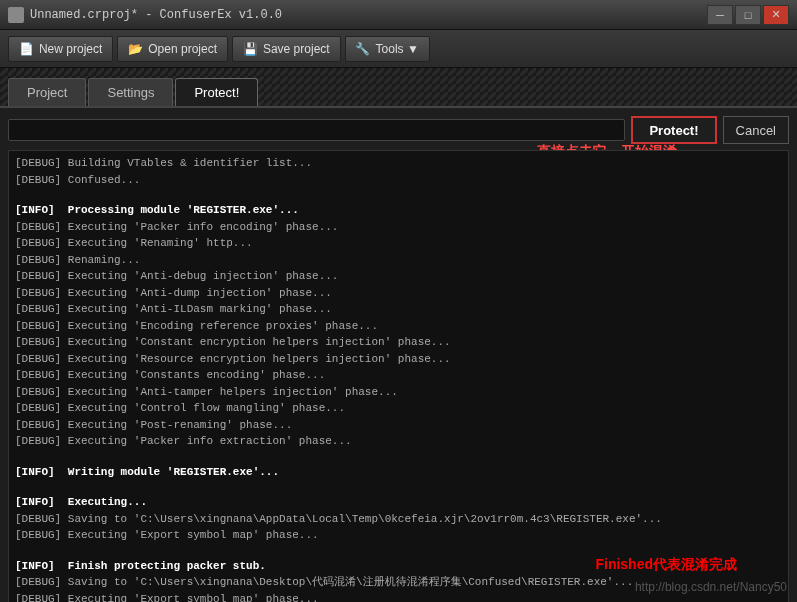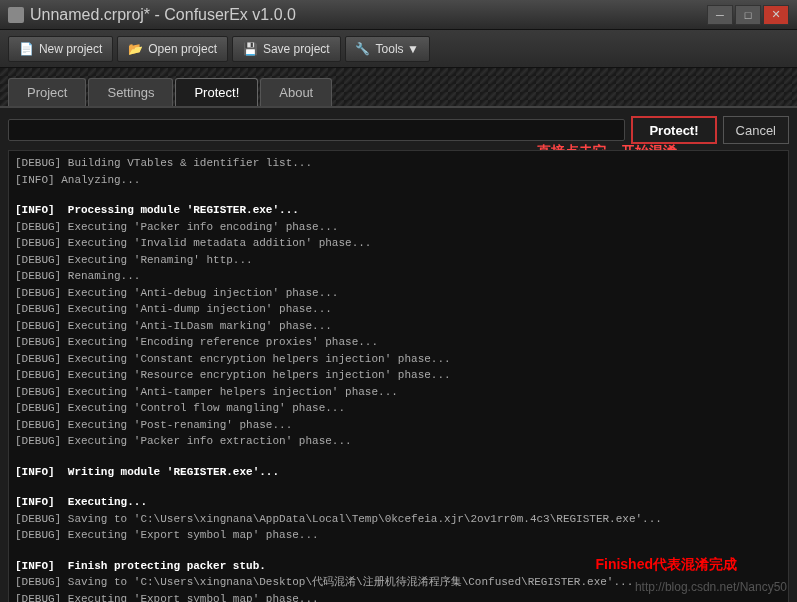--- a/index.html
+++ b/index.html
@@ -29,22 +29,22 @@
       gap: 6px;
     }
     .titlebar-icon {
       width: 16px;
       height: 16px;
       background: #888;
       border-radius: 2px;
     }
     .titlebar-text {
       color: #ccc;
-      font-size: 16px;
-      font-family: Liberation Sans, sans-serif;
+      font-size: 12px;
+      font-family: Liberation Mono, monospace;
     }
     .titlebar-controls {
       display: flex;
       gap: 2px;
     }
     .titlebar-btn {
       width: 26px;
       height: 20px;
       background: #555;
       border: 1px solid #333;
@@ -269,49 +269,46 @@
     <div class="tabs">
       <div class="tab">
         <span>Project</span>
       </div>
       <div class="tab">
         <span>Settings</span>
       </div>
       <div class="tab active">
         <span>Protect!</span>
       </div>
-      <div class="tab">
-        <span>About</span>
-      </div>
     </div>
     <div class="tab-hint">直接点击它，开始混淆</div>
   </div>
 
   <div class="content-panel">
 
     <div class="progress-row">
       <div class="progress-bar-bg"></div>
       <button class="btn-protect">Protect!</button>
       <button class="btn-cancel">Cancel</button>
     </div>
 
     <div class="log-area scrollbar-thumb" id="log-container">
     <div class="log-line debug">[DEBUG] Building VTables &amp; identifier list...</div>
-        <div class="log-line debug">[INFO] Analyzing...</div>
+        <div class="log-line debug">[DEBUG] Confused...</div>
         <div class="log-line info">[INFO]  Processing module 'REGISTER.exe'...</div>
         <div class="log-line debug">[DEBUG] Executing 'Packer info encoding' phase...</div>
-        <div class="log-line debug">[DEBUG] Executing 'Invalid metadata addition' phase...</div>
         <div class="log-line debug">[DEBUG] Executing 'Renaming' http...</div>
         <div class="log-line debug">[DEBUG] Renaming...</div>
         <div class="log-line debug">[DEBUG] Executing 'Anti-debug injection' phase...</div>
         <div class="log-line debug">[DEBUG] Executing 'Anti-dump injection' phase...</div>
         <div class="log-line debug">[DEBUG] Executing 'Anti-ILDasm marking' phase...</div>
         <div class="log-line debug">[DEBUG] Executing 'Encoding reference proxies' phase...</div>
         <div class="log-line debug">[DEBUG] Executing 'Constant encryption helpers injection' phase...</div>
         <div class="log-line debug">[DEBUG] Executing 'Resource encryption helpers injection' phase...</div>
+        <div class="log-line debug">[DEBUG] Executing 'Constants encoding' phase...</div>
         <div class="log-line debug">[DEBUG] Executing 'Anti-tamper helpers injection' phase...</div>
         <div class="log-line debug">[DEBUG] Executing 'Control flow mangling' phase...</div>
         <div class="log-line debug">[DEBUG] Executing 'Post-renaming' phase...</div>
         <div class="log-line debug">[DEBUG] Executing 'Packer info extraction' phase...</div>
         <div class="log-line info">[INFO]  Writing module 'REGISTER.exe'...</div>
         <div class="log-line info">[INFO]  Executing...</div>
         <div class="log-line debug">[DEBUG] Saving to 'C:\Users\xingnana\AppData\Local\Temp\0kcefeia.xjr\2ov1rr0m.4c3\REGISTER.exe'...</div>
         <div class="log-line debug">[DEBUG] Executing 'Export symbol map' phase...</div>
         <div class="log-line info">[INFO]  Finish protecting packer stub.</div>
         <div class="log-line debug">[DEBUG] Saving to 'C:\Users\xingnana\Desktop\代码混淆\注册机待混淆程序集\Confused\REGISTER.exe'...</div>

